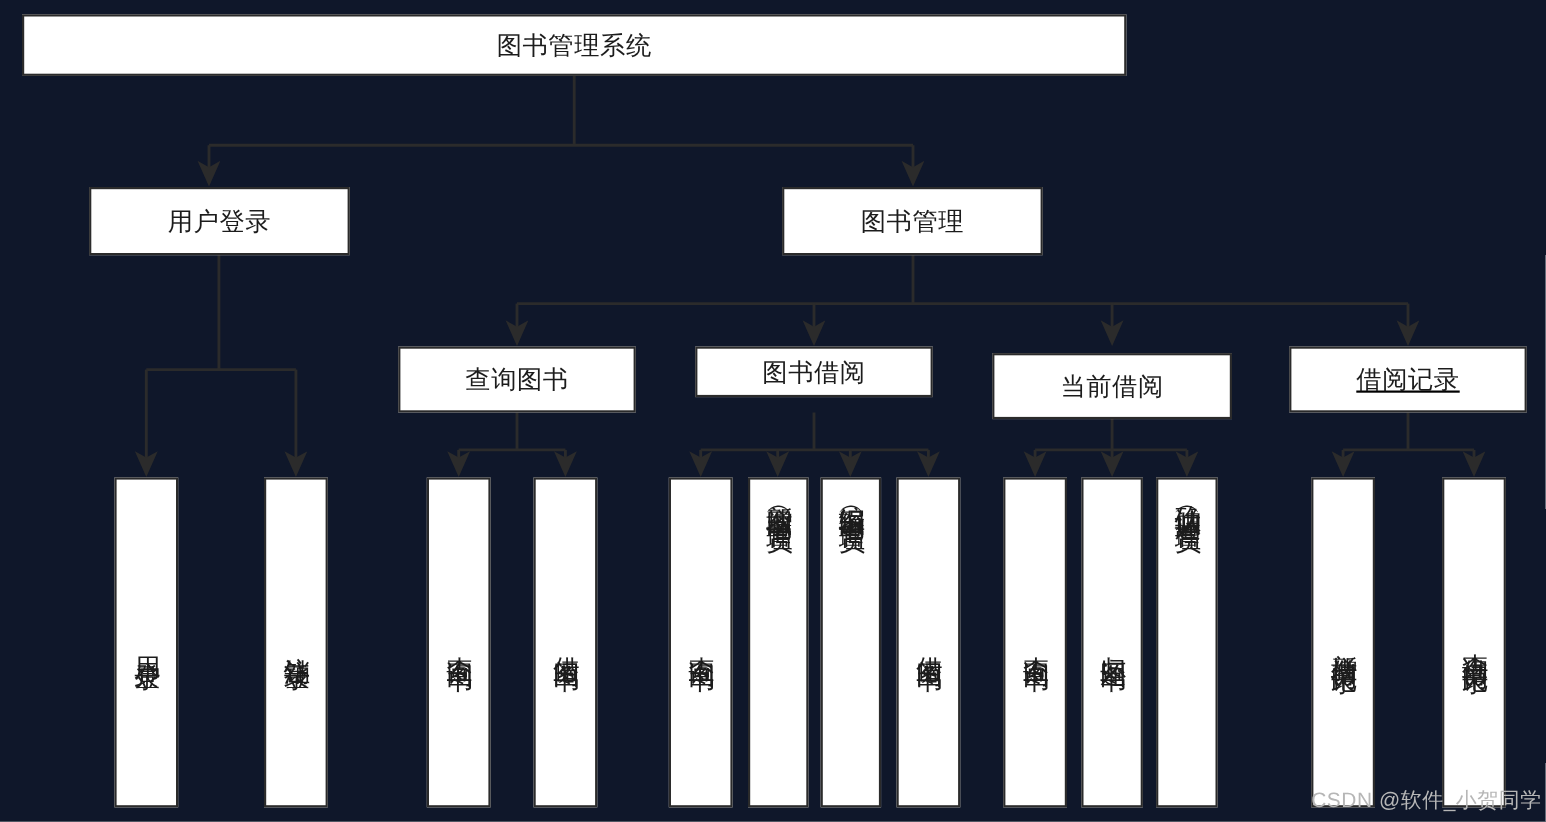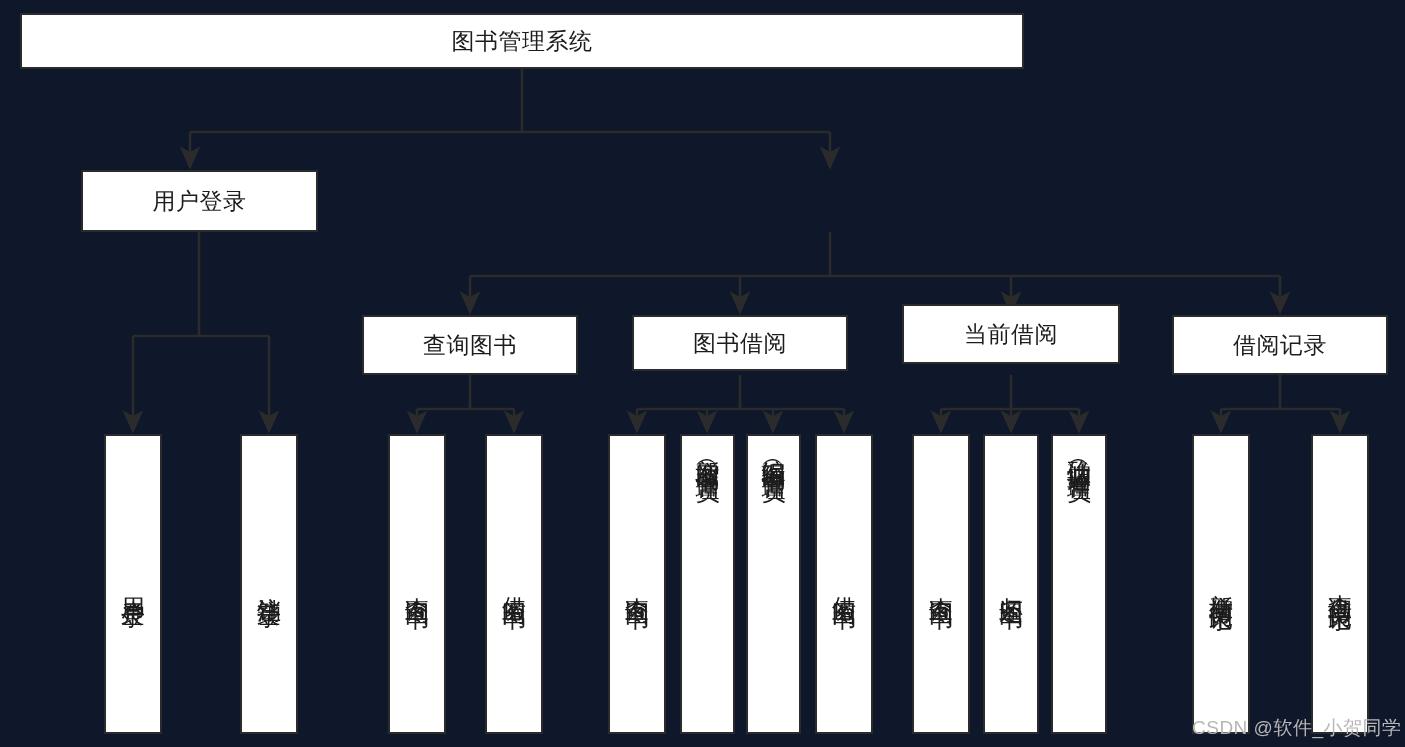--- a/index.html
+++ b/index.html
@@ -128,34 +128,37 @@
   </svg>
 
   <div class="node-box horiz" style="left:20px; top:13px; width:1004px; height:56px;">
     <span class="node-label">图书管理系统</span>
   </div>
 
   <div class="node-box horiz" style="left:81px; top:170px; width:237px; height:62px;">
     <span class="node-label">用户登录</span>
   </div>
 
+  <div class="node-box horiz" style="left:711px; top:170px; width:237px; height:62px;">
+    <span class="node-label">图书管理</span>
+  </div>
 
   <div class="node-box horiz" style="left:362px; top:315px; width:216px; height:60px;">
     <span class="node-label">查询图书</span>
   </div>
 
-  <div class="node-box horiz" style="left:632px; top:315px; width:216px; height:56px;">
+  <div class="node-box horiz" style="left:632px; top:315px; width:216px; height:46px;">
     <span class="node-label">图书借阅</span>
   </div>
 
-  <div class="node-box horiz" style="left:902px; top:304px; width:218px; height:60px;">
+  <div class="node-box horiz" style="left:902px; top:321px; width:218px; height:60px;">
     <span class="node-label">当前借阅</span>
   </div>
 
-  <div class="node-box horiz" style="left:1172px; top:315px; width:216px; height:60px;">
+  <div class="node-box horiz" style="left:1172px; top:315px; width:216px; height:60px;text-decoration:underline;">
     <span class="node-label">借阅记录</span>
   </div>
 
   <div class="node-box vert centered" style="left:104px; top:434px; width:58px; height:300px;">
     <span class="node-label">用户登录</span>
   </div>
 
   <div class="node-box vert centered" style="left:240px; top:434px; width:58px; height:300px;">
     <span class="node-label">注销登录</span>
   </div>

